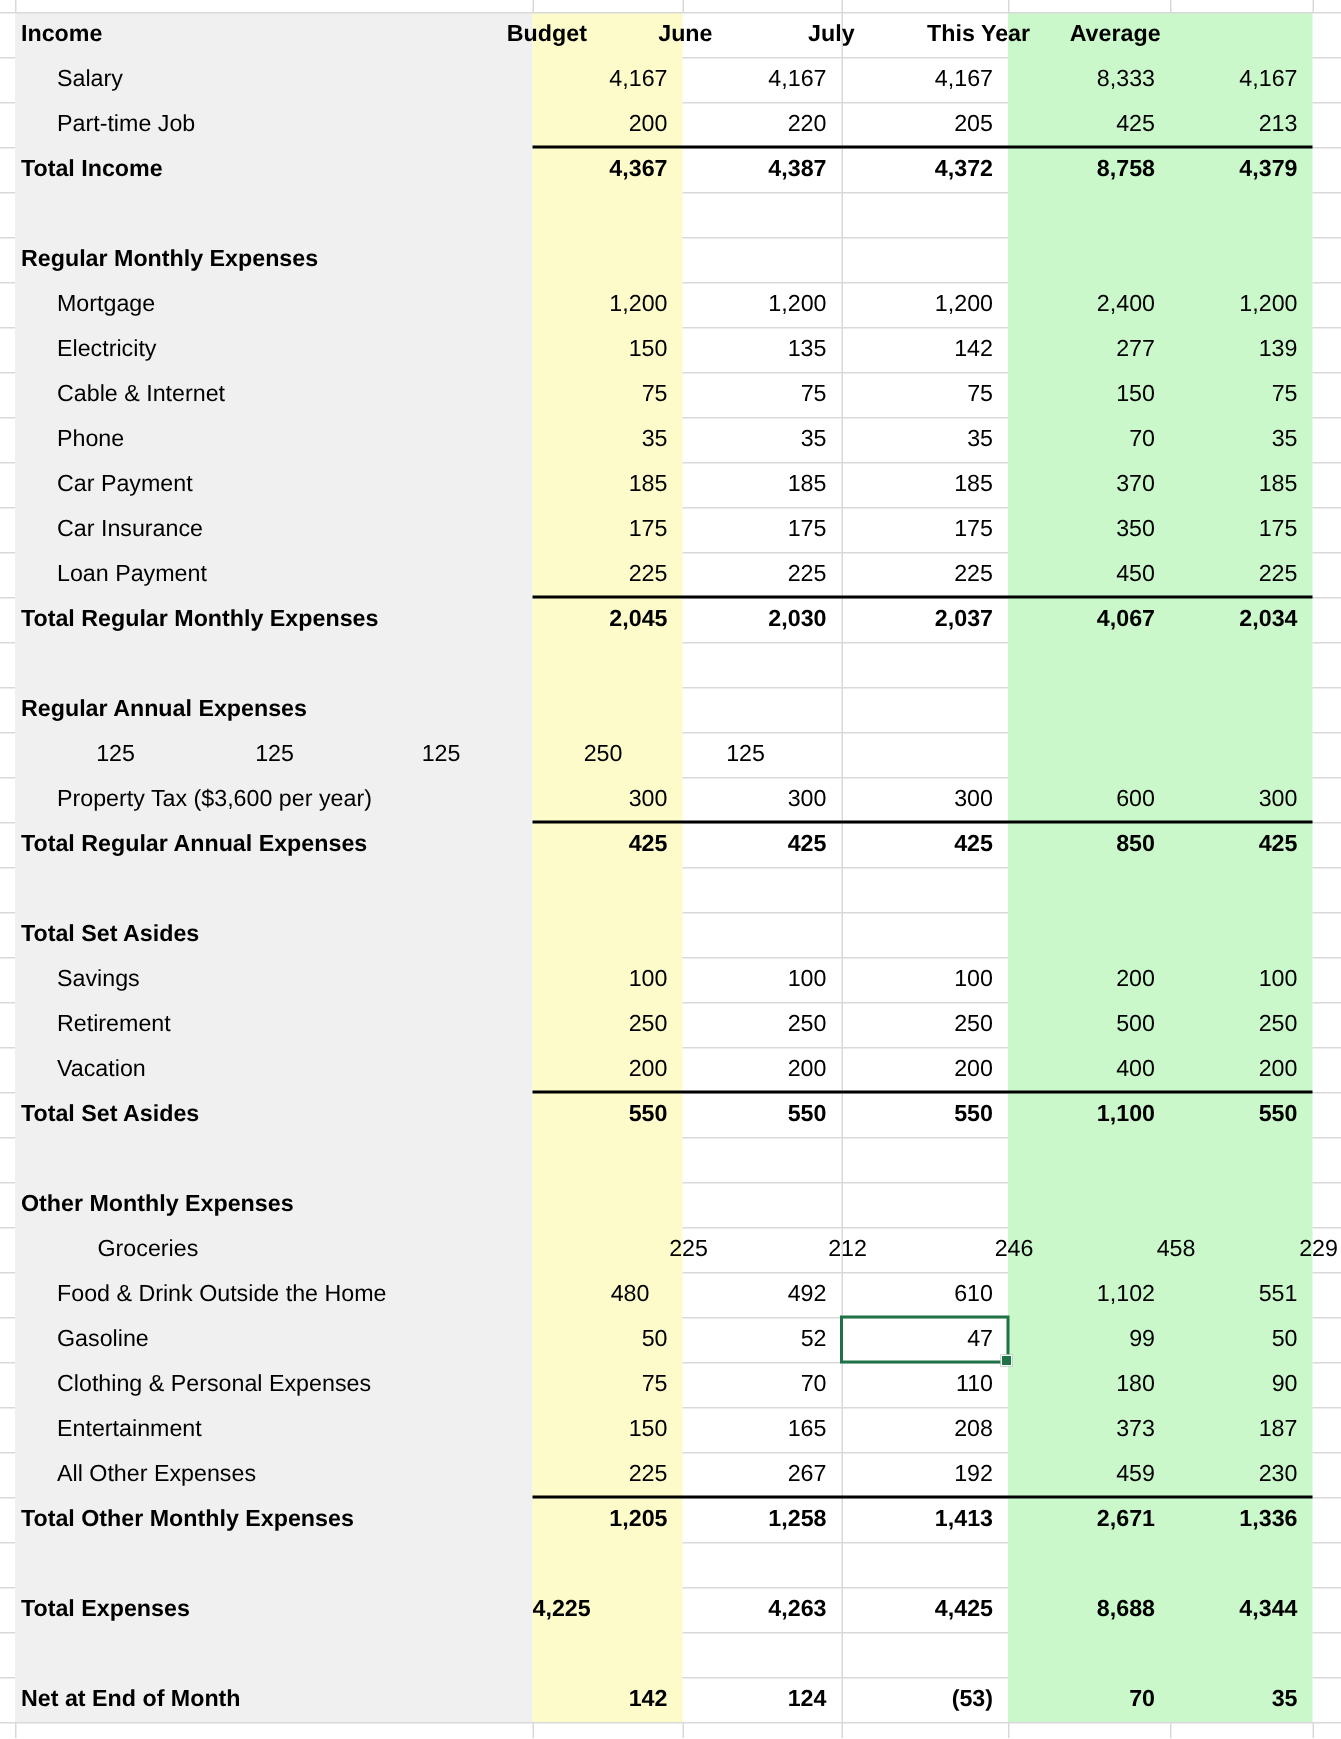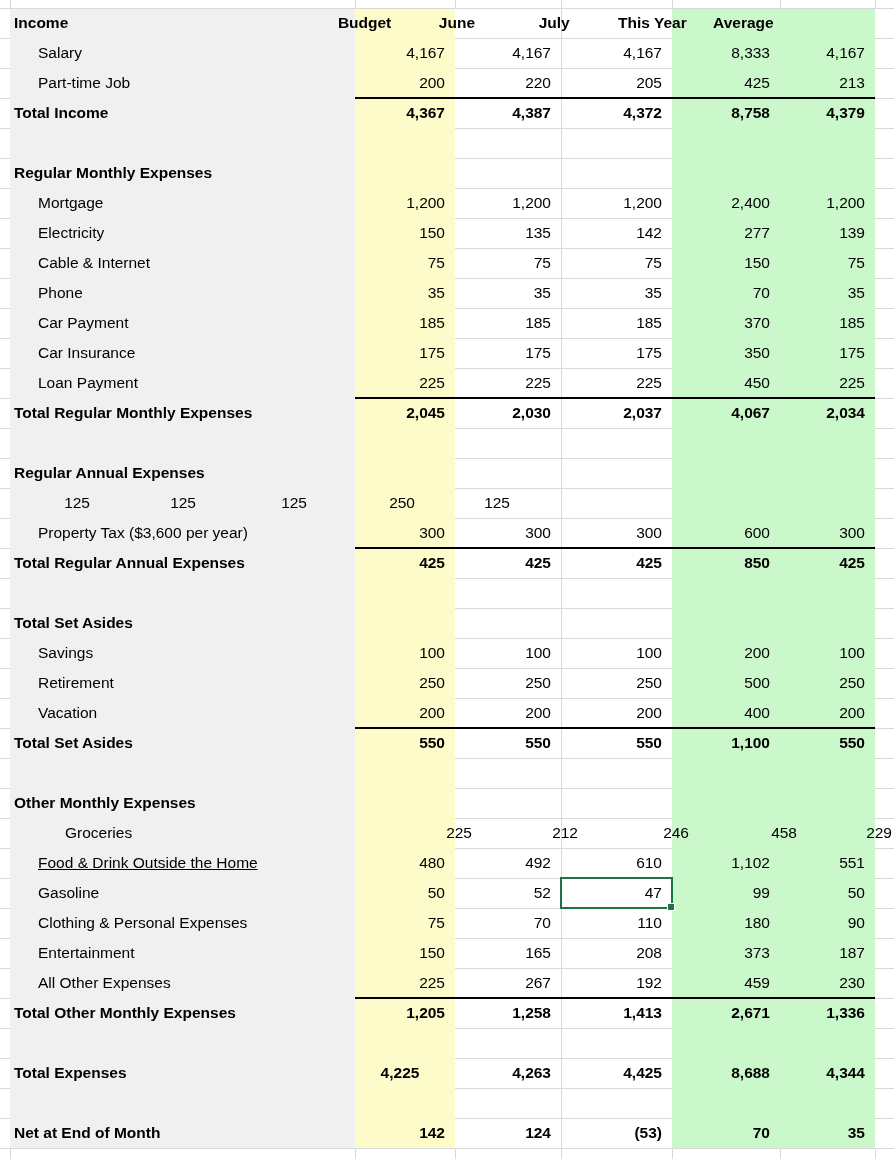--- a/index.html
+++ b/index.html
@@ -379,22 +379,22 @@
       </div>
       <div style="position: absolute; left: 0px; top: 818px; width: 894px; height: 30px; display: flex; margin-left: 27px;">
         <div class="cell" style="width: 355px; line-height: 30px; padding-left: 38px; font-weight: 400;">Groceries</div>
         <div class="cell" style="width: 100px; line-height: 30px; font-weight: 400; text-align: right; padding-right: 10px;">225</div>
         <div class="cell" style="width: 106px; line-height: 30px; font-weight: 400; text-align: right; padding-right: 10px;">212</div>
         <div class="cell" style="width: 111px; line-height: 30px; font-weight: 400; text-align: right; padding-right: 10px;">246</div>
         <div class="cell" style="width: 108px; line-height: 30px; font-weight: 400; text-align: right; padding-right: 10px;">458</div>
         <div class="cell" style="width: 95px; line-height: 30px; font-weight: 400; text-align: right; padding-right: 10px;">229</div>
       </div>
       <div style="position: absolute; left: 0px; top: 848px; width: 894px; height: 30px; display: flex;">
-        <div class="cell" style="width: 355px; line-height: 30px; padding-left: 38px; font-weight: 400; text-decoration: underline;">Food &amp; Drink Outside the Home</div>
-        <div class="cell" style="width: 100px; line-height: 30px; font-weight: 400; text-align: right; padding-right: 10px;">480</div>
+        <div class="cell" style="width: 355px; line-height: 30px; padding-left: 38px; font-weight: 400;">Food &amp; Drink Outside the Home</div>
+        <div class="cell" style="width: 100px; line-height: 30px; font-weight: 400; text-align: right; padding-right: 22px;">480</div>
         <div class="cell" style="width: 106px; line-height: 30px; font-weight: 400; text-align: right; padding-right: 10px;">492</div>
         <div class="cell" style="width: 111px; line-height: 30px; font-weight: 400; text-align: right; padding-right: 10px;">610</div>
         <div class="cell" style="width: 108px; line-height: 30px; font-weight: 400; text-align: right; padding-right: 10px;">1,102</div>
         <div class="cell" style="width: 95px; line-height: 30px; font-weight: 400; text-align: right; padding-right: 10px;">551</div>
       </div>
       <div style="position: absolute; left: 0px; top: 878px; width: 894px; height: 30px; display: flex;">
         <div class="cell" style="width: 355px; line-height: 30px; padding-left: 38px; font-weight: 400;">Gasoline</div>
         <div class="cell" style="width: 100px; line-height: 30px; font-weight: 400; text-align: right; padding-right: 10px;">50</div>
         <div class="cell" style="width: 106px; line-height: 30px; font-weight: 400; text-align: right; padding-right: 10px;">52</div>
         <div class="cell" style="width: 111px; line-height: 30px; font-weight: 400; text-align: right; padding-right: 10px;">47</div>
@@ -436,21 +436,21 @@
       <div style="position: absolute; left: 0px; top: 1028px; width: 894px; height: 30px; display: flex;">
         <div class="cell" style="width: 355px; line-height: 30px; padding-left: 14px; font-weight: 400;"></div>
         <div class="cell" style="width: 100px; line-height: 30px; font-weight: 400; text-align: right; padding-right: 10px;"></div>
         <div class="cell" style="width: 106px; line-height: 30px; font-weight: 400; text-align: right; padding-right: 10px;"></div>
         <div class="cell" style="width: 111px; line-height: 30px; font-weight: 400; text-align: right; padding-right: 10px;"></div>
         <div class="cell" style="width: 108px; line-height: 30px; font-weight: 400; text-align: right; padding-right: 10px;"></div>
         <div class="cell" style="width: 95px; line-height: 30px; font-weight: 400; text-align: right; padding-right: 10px;"></div>
       </div>
       <div style="position: absolute; left: 0px; top: 1058px; width: 894px; height: 30px; display: flex;">
         <div class="cell" style="width: 355px; line-height: 30px; padding-left: 14px; font-weight: 700;">Total Expenses</div>
-        <div class="cell" style="width: 100px; line-height: 30px; font-weight: 700; text-align: center; padding-right: 10px;">4,225</div>
+        <div class="cell" style="width: 100px; line-height: 30px; font-weight: 700; text-align: left; padding-right: 10px;">4,225</div>
         <div class="cell" style="width: 106px; line-height: 30px; font-weight: 700; text-align: right; padding-right: 10px;">4,263</div>
         <div class="cell" style="width: 111px; line-height: 30px; font-weight: 700; text-align: right; padding-right: 10px;">4,425</div>
         <div class="cell" style="width: 108px; line-height: 30px; font-weight: 700; text-align: right; padding-right: 10px;">8,688</div>
         <div class="cell" style="width: 95px; line-height: 30px; font-weight: 700; text-align: right; padding-right: 10px;">4,344</div>
       </div>
       <div style="position: absolute; left: 0px; top: 1088px; width: 894px; height: 30px; display: flex;">
         <div class="cell" style="width: 355px; line-height: 30px; padding-left: 14px; font-weight: 400;"></div>
         <div class="cell" style="width: 100px; line-height: 30px; font-weight: 400; text-align: right; padding-right: 10px;"></div>
         <div class="cell" style="width: 106px; line-height: 30px; font-weight: 400; text-align: right; padding-right: 10px;"></div>
         <div class="cell" style="width: 111px; line-height: 30px; font-weight: 400; text-align: right; padding-right: 10px;"></div>

